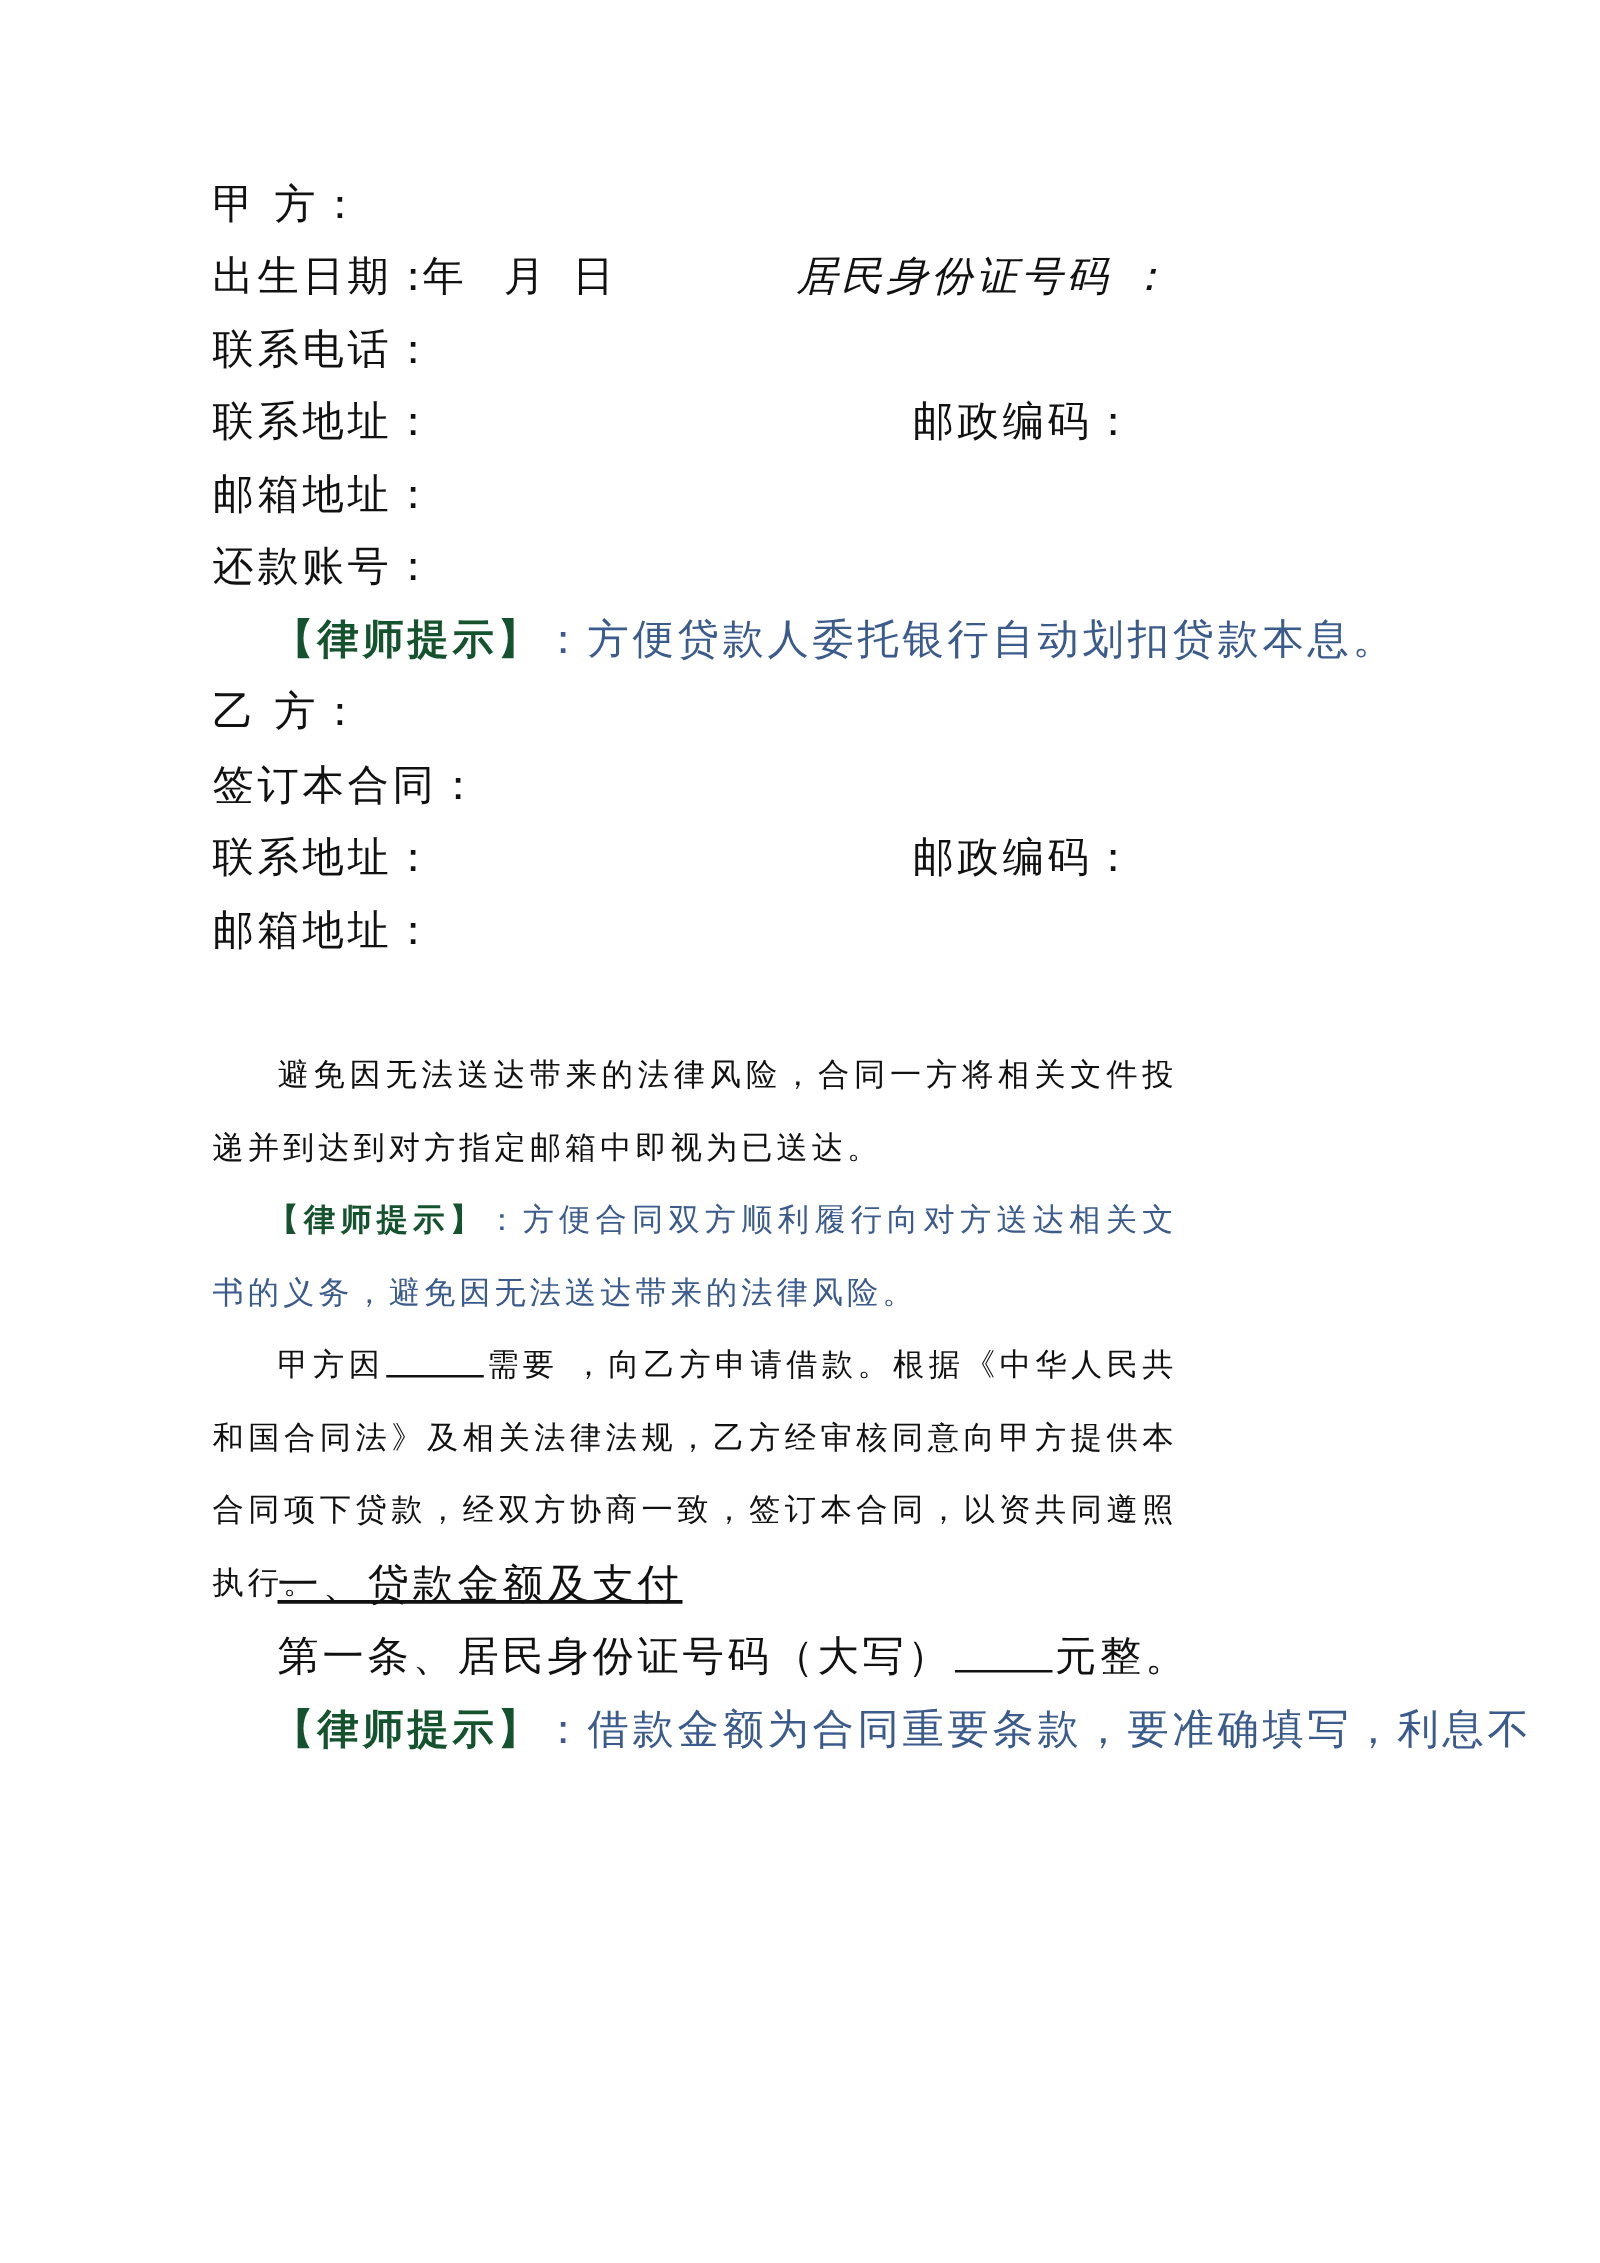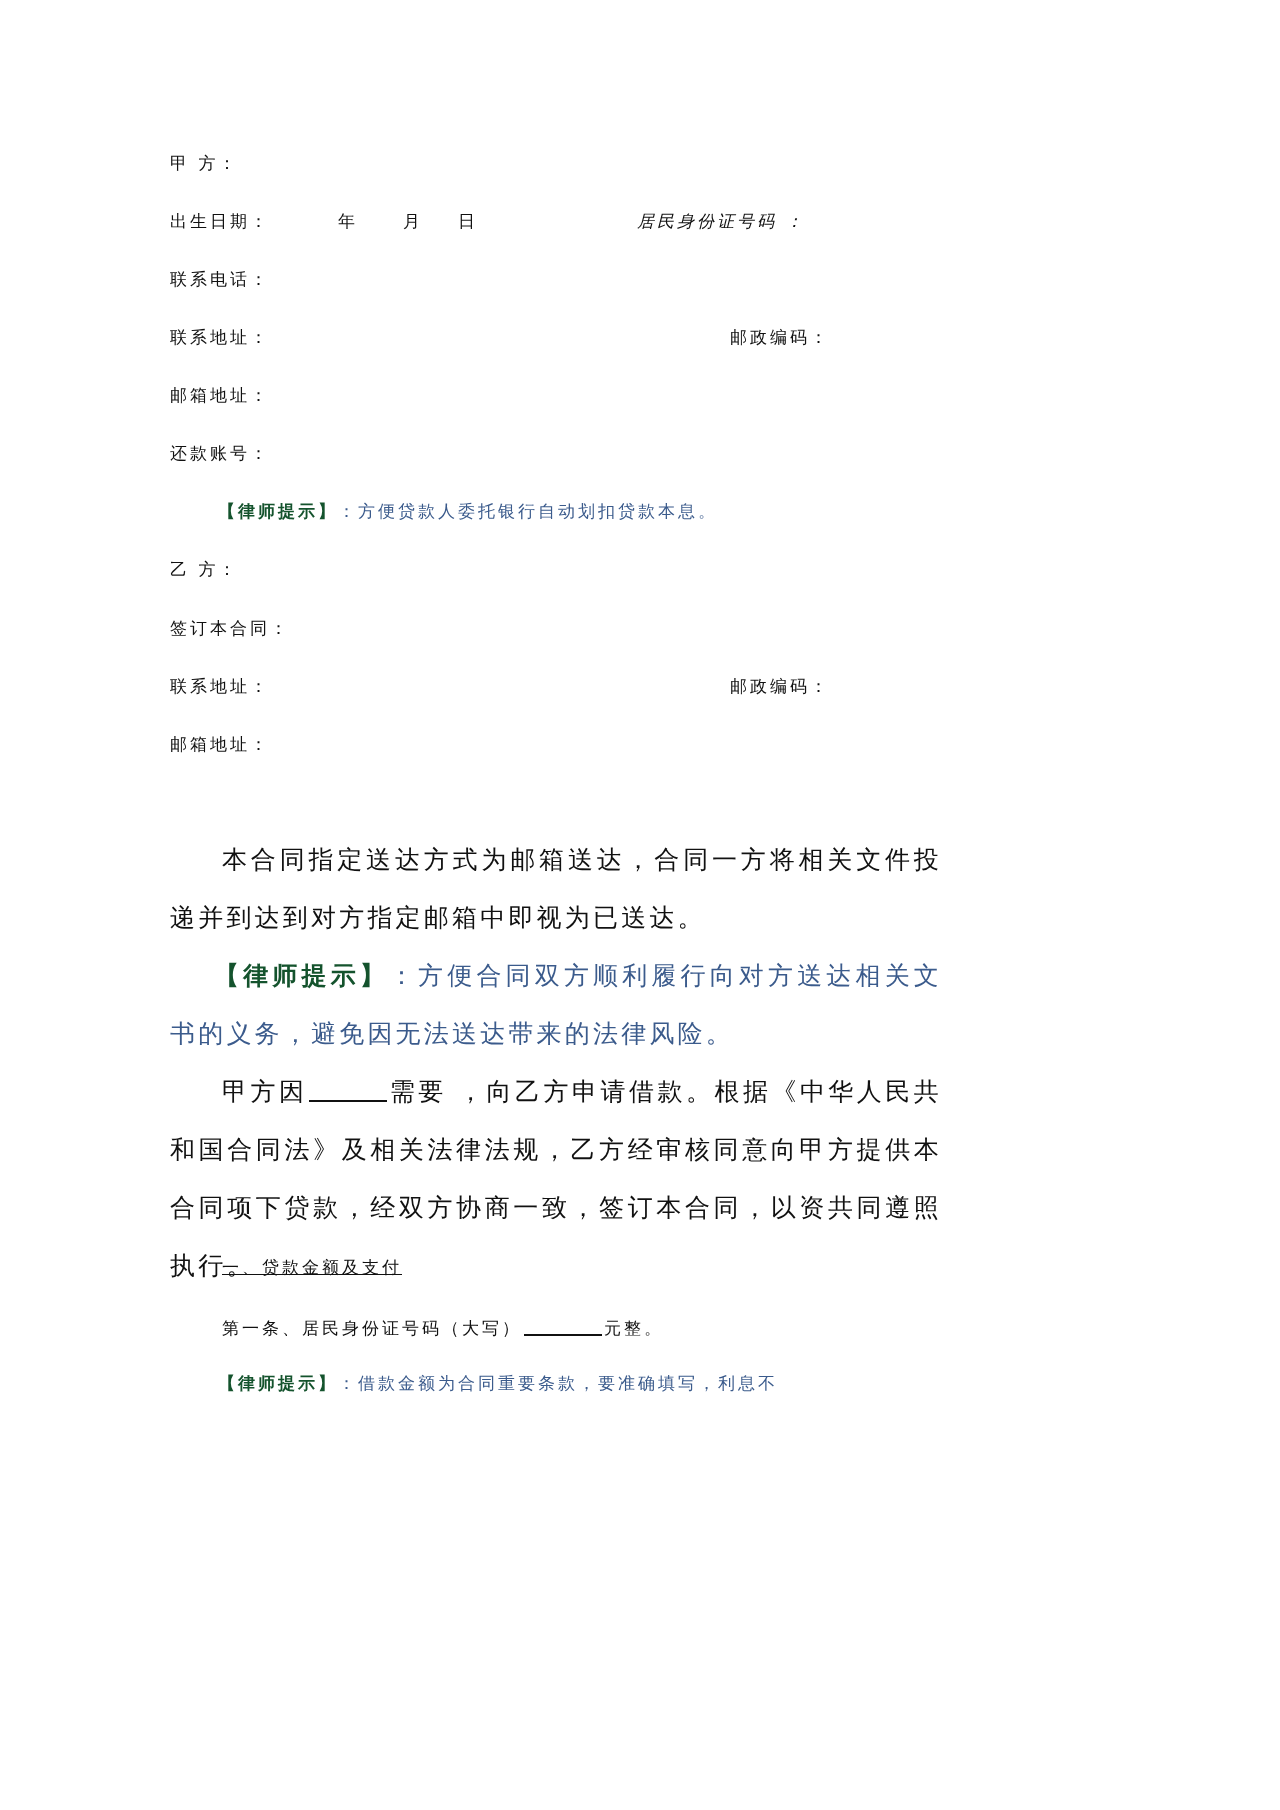--- a/index.html
+++ b/index.html
@@ -17,21 +17,21 @@
     }
     .page {
       position: absolute;
       left: 0; top: 0;
       width: 1280px;
       height: 1810px;
       background: #ffffff;
     }
     .line {
       position: absolute;
-      font-size: 17px;
+      font-size: 33px;
       line-height: 30px;
       white-space: nowrap;
       letter-spacing: 3px;
     }
     .tip { color: #3b5b8c; }
     .tip .bracket { color: #14532d; font-weight: bold; }
     .blank {
       display: inline-block;
       border-bottom: 2px solid #111;
       height: 24px;
@@ -75,21 +75,21 @@
   <div class="line tip" style="left:218px; top:496px;">
     <span class="bracket">【律师提示】</span><span>：方便贷款人委托银行自动划扣贷款本息。</span>
   </div>
 
   <div class="line" style="left:170px; top:554px;">乙  方：</div>
   <div class="line" style="left:170px; top:613px;">签订本合同：</div>
   <div class="line" style="left:170px; top:671px;">联系地址：</div>
   <div class="line" style="left:730px; top:671px;">邮政编码：</div>
   <div class="line" style="left:170px; top:729px;">邮箱地址：</div>
 
-  <div class="para" style="top:831px;">本合同指定送达方式为邮箱送达，合同一方将相关文件投递并到达到对方指定邮箱中即视为已送达。</div>
+  <div class="para" style="top:831px;">避免因无法送达带来的法律风险，合同一方将相关文件投递并到达到对方指定邮箱中即视为已送达。</div>
 
   <div class="para" style="top:1063px;">
     <span>甲方因</span><span class="blank w80"></span><span>需要 ，向乙方申请借款。根据《中华人民共和国合同法》及相关法律法规，乙方经审核同意向甲方提供本合同项下贷款，经双方协商一致，签订本合同，以资共同遵照执行。</span>
   </div>
 
   <div class="para tip" style="top:947px; text-indent:44px;">
     <span class="bracket">【律师提示】</span><span>：方便合同双方顺利履行向对方送达相关文书的义务，避免因无法送达带来的法律风险。</span>
   </div>
 
   <div class="line" style="left:222px; top:1252px;text-decoration:underline;">一、贷款金额及支付</div>

